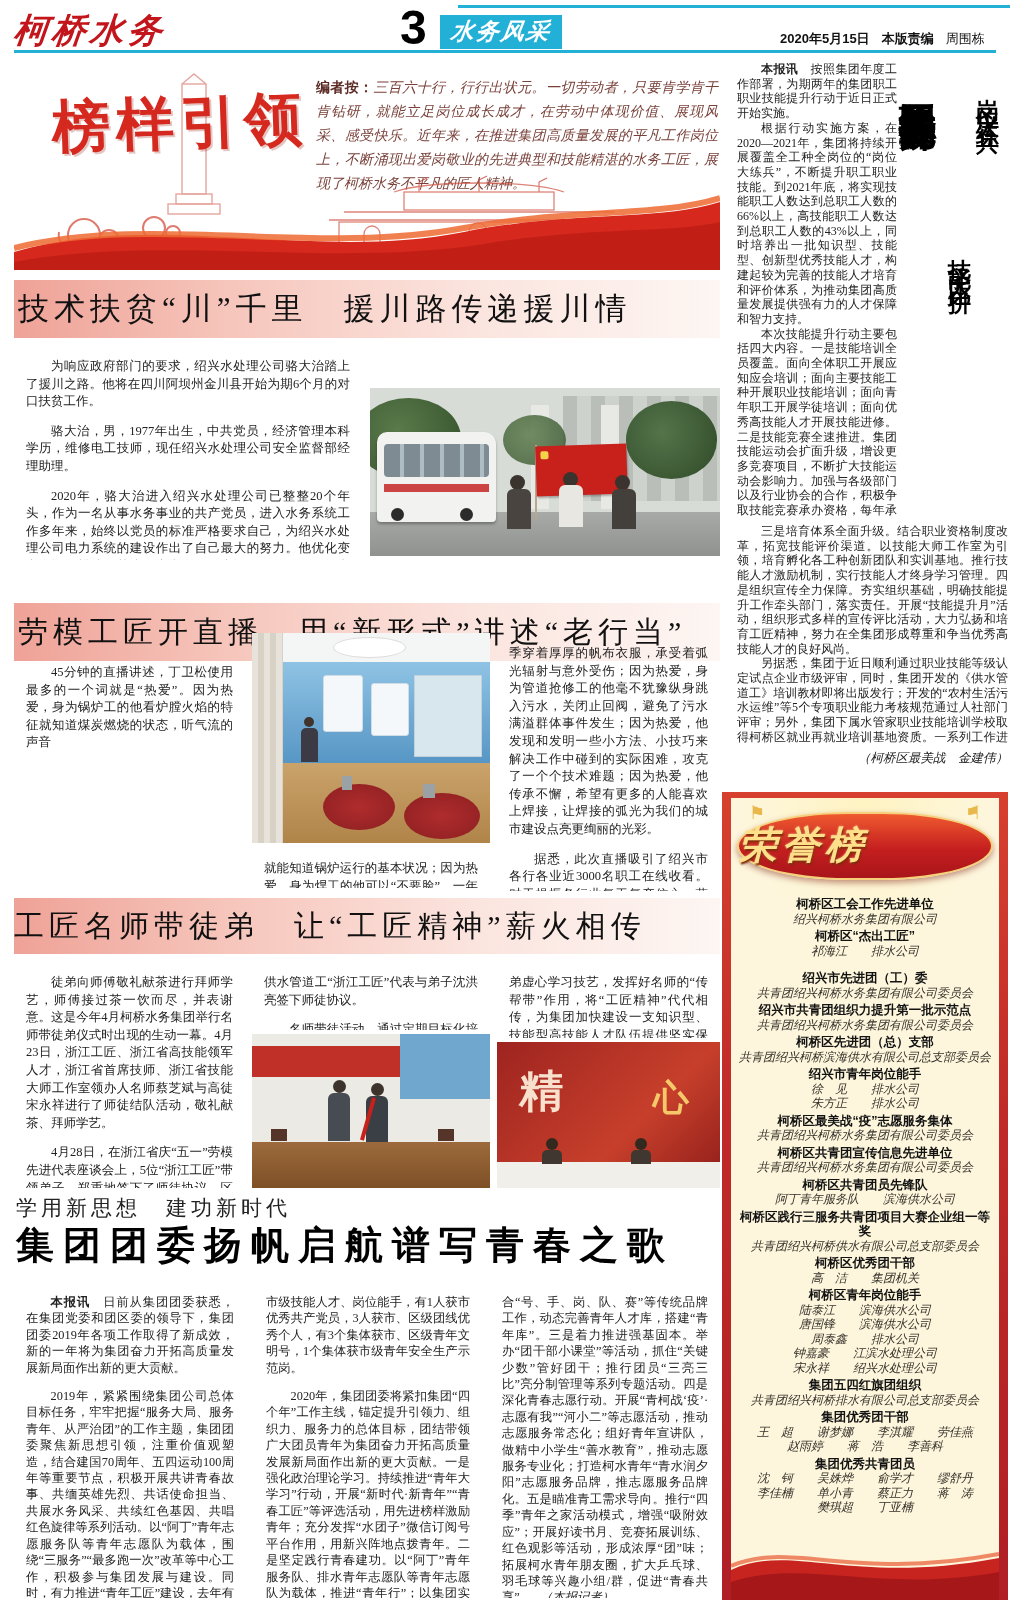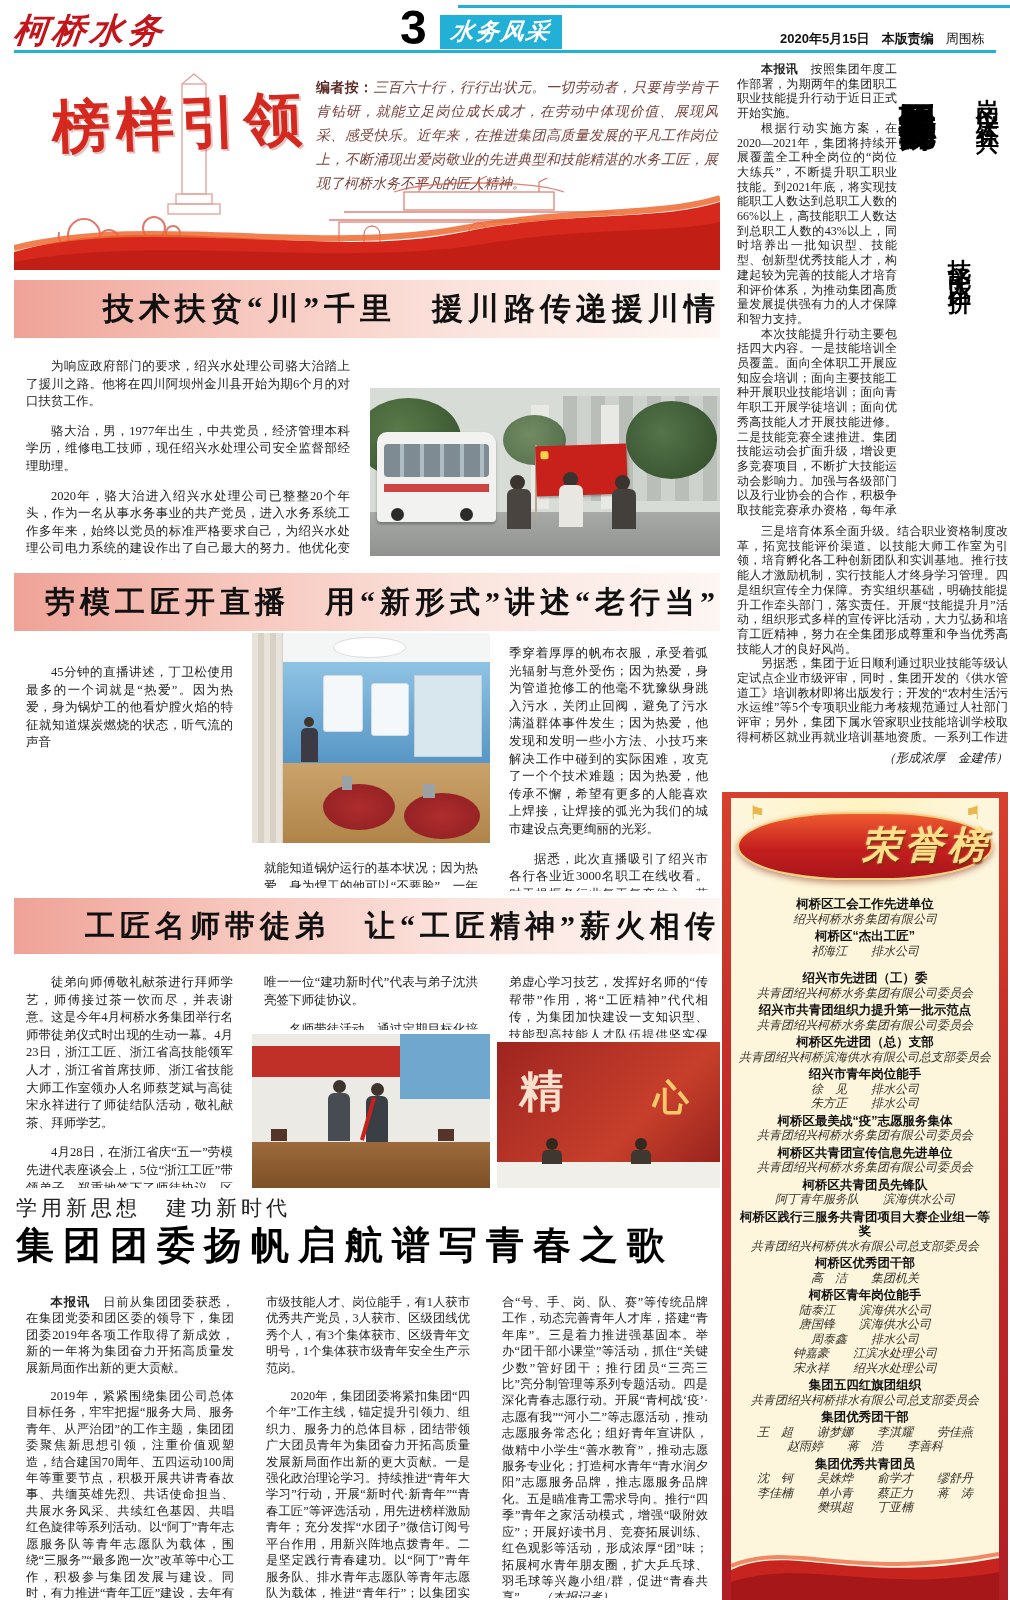--- a/index.html
+++ b/index.html
@@ -3,21 +3,21 @@
 <meta charset="utf-8">
 <style>
   html,body{margin:0;padding:0;background:#e9e9e9;}
   .page{position:relative;width:1010px;height:1600px;background:#ffffff;margin:0 auto;
         font-family:"Liberation Serif","DejaVu Serif",serif;color:#1a1a1a;overflow:hidden;}
   .abs{position:absolute;}
   .sans{font-family:"Liberation Sans","DejaVu Sans",sans-serif;}
   .rule{background:#22b0d6;}
   
   .pbar{background:linear-gradient(90deg,#efa297 0%,#f6c5bb 30%,#fbe4de 65%,#fdf6f3 100%);}
-  .pbar .ht{font-weight:bold;letter-spacing:5px;color:#111;white-space:nowrap;text-align:right;}
+  .pbar .ht{font-weight:normal;letter-spacing:5px;color:#111;white-space:nowrap;}
   
   .bodytext{font-size:12.5px;line-height:17.6px;text-align:justify;color:#222;overflow:hidden;}
   .bodytext p{margin:12px;text-indent:2em;}
   .bodytext p.noind{text-indent:0;}
   .lead{font-weight:bold;font-family:"Liberation Sans","DejaVu Sans",sans-serif;}
   .rtext{font-size:12px;line-height:14.7px;text-align:justify;color:#222;overflow:hidden;}
   .rtext p{margin:0;text-indent:2em;}
   
   .vhead{writing-mode:vertical-rl;text-orientation:upright;font-family:"Liberation Sans","DejaVu Sans",sans-serif;
          font-weight:bold;color:#000;overflow:hidden;}
@@ -30,21 +30,21 @@
   .ph{position:absolute;overflow:hidden;background:#d8dcd6;}
   .ph div{position:absolute;}
   
   .hr-box{background:linear-gradient(180deg,#d7402e 0%,#c02a28 40%,#b01f26 100%);}
   .hr-inner{position:absolute;left:9px;right:9px;top:6px;bottom:0;background:#fdf6dc;overflow:hidden;}
   .hr-rays{position:absolute;left:0;right:0;top:0;height:150px;
            background:radial-gradient(ellipse at 50% 0%,#fff3c2 0%,rgba(255,243,194,0) 65%);}
   .hr-banner{position:relative;width:252px;height:64px;margin:14px auto 0;border-radius:50%/58%;
              background:linear-gradient(180deg,#ef5a2f 0%,#c51f1f 55%,#a8151a 100%);
              border:2px solid #f6cf7a;box-shadow:0 3px 6px rgba(120,20,10,.45);
-             text-align:right;line-height:62px;}
+             text-align:left;line-height:62px;}
   .hr-banner span.t{font-weight:bold;font-style:italic;font-size:38px;letter-spacing:5px;color:#ffe08a;
              text-shadow:1px 2px 2px #7a2a08,0 0 2px #fff2b0;}
   .hr-flag{position:absolute;font-size:18px;color:#e8b84b;}
   .hr-list{position:absolute;left:8px;right:8px;top:96px;bottom:58px;overflow:hidden;}
   .hr-item{margin-top:3px;}
   .hr-item.gap{margin-top:13px;}
   .hr-title{font-family:"Liberation Sans","DejaVu Sans",sans-serif;font-weight:bold;font-size:12.5px;
             line-height:14.5px;color:#121212;text-align:center;}
   .hr-line{font-style:italic;font-size:12px;line-height:14.5px;color:#35302a;text-align:center;}
   .byline{font-style:italic;font-size:12.5px;color:#222;text-align:right;}
@@ -149,21 +149,21 @@
       <div style="left:6%;top:10%;width:8px;height:8px;background:#f4d34a;border-radius:2px;"></div>
     </div>
     <div style="left:40%;top:52%;width:15px;height:15px;border-radius:50%;background:#3a332e;"></div>
     <div style="left:39%;top:60%;width:24px;height:40px;border-radius:6px 6px 0 0;background:#4a4440;"></div>
     <div style="left:55%;top:50%;width:15px;height:15px;border-radius:50%;background:#3a332e;"></div>
     <div style="left:54%;top:58%;width:24px;height:42px;border-radius:6px 6px 0 0;background:#e9e7e2;"></div>
     <div style="left:70%;top:52%;width:15px;height:15px;border-radius:50%;background:#3a332e;"></div>
     <div style="left:69%;top:60%;width:24px;height:40px;border-radius:6px 6px 0 0;background:#43403c;"></div>
   </div>
 
-  <div class="abs pbar" style="left:14px;top:573px;width:706px;height:58px;">
+  <div class="abs pbar" style="left:14px;top:603px;width:706px;height:58px;">
     <div class="ht" style="font-size:30px;line-height:58px;padding-left:4px;">劳模工匠开直播　用“新形式”讲述“老行当”</div>
   </div>
 
   <div class="abs bodytext" style="left:14px;top:652px;width:231px;height:240px;">
     <p>45分钟的直播讲述，丁卫松使用最多的一个词就是“热爱”。因为热爱，身为锅炉工的他看炉膛火焰的特征就知道煤炭燃烧的状态，听气流的声音</p>
   </div>
 
   <div class="ph" style="left:252px;top:633px;width:238px;height:210px;">
     <div style="left:0;top:0;width:100%;height:14%;background:#f4f5f5;"></div>
     <div style="left:34%;top:2%;width:30%;height:9%;border-radius:50%;background:#ffffff;border:1px solid #dcdcda;"></div>
@@ -193,21 +193,21 @@
   <div class="abs pbar" style="left:14px;top:898px;width:706px;height:56px;">
     <div class="ht" style="font-size:30px;line-height:56px;">工匠名师带徒弟　让“工匠精神”薪火相传</div>
   </div>
 
   <div class="abs bodytext" style="left:14px;top:962px;width:231px;height:226px;">
     <p>徒弟向师傅敬礼献茶进行拜师学艺，师傅接过茶一饮而尽，并表谢意。这是今年4月柯桥水务集团举行名师带徒弟仪式时出现的生动一幕。4月23日，浙江工匠、浙江省高技能领军人才，浙江省首席技师、浙江省技能大师工作室领办人名师蔡芝斌与高徒宋永祥进行了师徒结队活动，敬礼献茶、拜师学艺。</p>
     <p>4月28日，在浙江省庆“五一”劳模先进代表座谈会上，5位“浙江工匠”带领弟子，郑重地签下了师徒协议。区水务集团丁卫松同志作为全省5位、全市</p>
   </div>
 
   <div class="abs bodytext" style="left:252px;top:962px;width:238px;height:68px;">
-    <p class="noind">唯一一位“建功新时代”代表与弟子沈洪亮签下师徒协议。</p>
+    <p class="noind">供水管道工“浙江工匠”代表与弟子沈洪亮签下师徒协议。</p>
     <p>名师带徒活动，通过定期目标化培养的方式，师傅尽心传授经验，徒</p>
   </div>
 
   <div class="ph" style="left:252px;top:1034px;width:238px;height:154px;background:#eceae4;">
     <div style="left:0;top:8%;width:62%;height:20%;background:#c03028;"></div>
     <div style="left:62%;top:0;width:38%;height:42%;background:#6fa7cf;"></div>
     <div style="left:0;top:70%;width:100%;height:30%;background:linear-gradient(#9c6a3c,#7e5026);"></div>
     <div style="left:34%;top:30%;width:13px;height:13px;border-radius:50%;background:#3c332c;"></div>
     <div style="left:32%;top:38%;width:22px;height:48px;border-radius:6px 6px 0 0;background:#474b52;"></div>
     <div style="left:50%;top:32%;width:13px;height:13px;border-radius:50%;background:#3c332c;"></div>
@@ -257,21 +257,21 @@
   <div class="abs vhead" style="left:886px;top:74px;width:56px;height:450px;font-size:37px;letter-spacing:1px;">集团开展职业技能提升行动</div>
 
   <div class="abs vhead" style="left:970px;top:80px;width:34px;height:180px;font-size:23px;font-weight:bold;letter-spacing:8px;">岗位大练兵</div>
   <div class="abs vhead" style="left:942px;top:240px;width:34px;height:190px;font-size:23px;font-weight:bold;letter-spacing:8px;">技能大比拼</div>
 
   <div class="abs rtext" style="left:737px;top:524px;width:271px;height:222px;">
     <p>三是培育体系全面升级。结合职业资格制度改革，拓宽技能评价渠道。以技能大师工作室为引领，培育孵化各工种创新团队和实训基地。推行技能人才激励机制，实行技能人才终身学习管理。四是组织宣传全力保障。夯实组织基础，明确技能提升工作牵头部门，落实责任。开展“技能提升月”活动，组织形式多样的宣传评比活动，大力弘扬和培育工匠精神，努力在全集团形成尊重和争当优秀高技能人才的良好风尚。</p>
     <p>另据悉，集团于近日顺利通过职业技能等级认定试点企业市级评审，同时，集团开发的《供水管道工》培训教材即将出版发行；开发的“农村生活污水运维”等5个专项职业能力考核规范通过人社部门评审；另外，集团下属水管家职业技能培训学校取得柯桥区就业再就业培训基地资质。一系列工作进展为顺利实施技能提升行动赢得了良好的开端。</p>
   </div>
 
-  <div class="abs byline" style="left:737px;top:750px;width:271px;">（形成浓厚　金建伟）</div>
+  <div class="abs byline" style="left:737px;top:750px;width:271px;">（柯桥区最美战　金建伟）</div>
 
   <div class="abs hr-box" style="left:722px;top:792px;width:286px;height:808px;">
     <div class="hr-inner">
       <div class="hr-rays"></div>
       <span class="hr-flag" style="left:18px;top:4px;">⚑</span>
       <span class="hr-flag" style="right:18px;top:4px;transform:scaleX(-1);">⚑</span>
       <div class="hr-banner">
         <span class="t">荣誉榜</span>
       </div>
 

